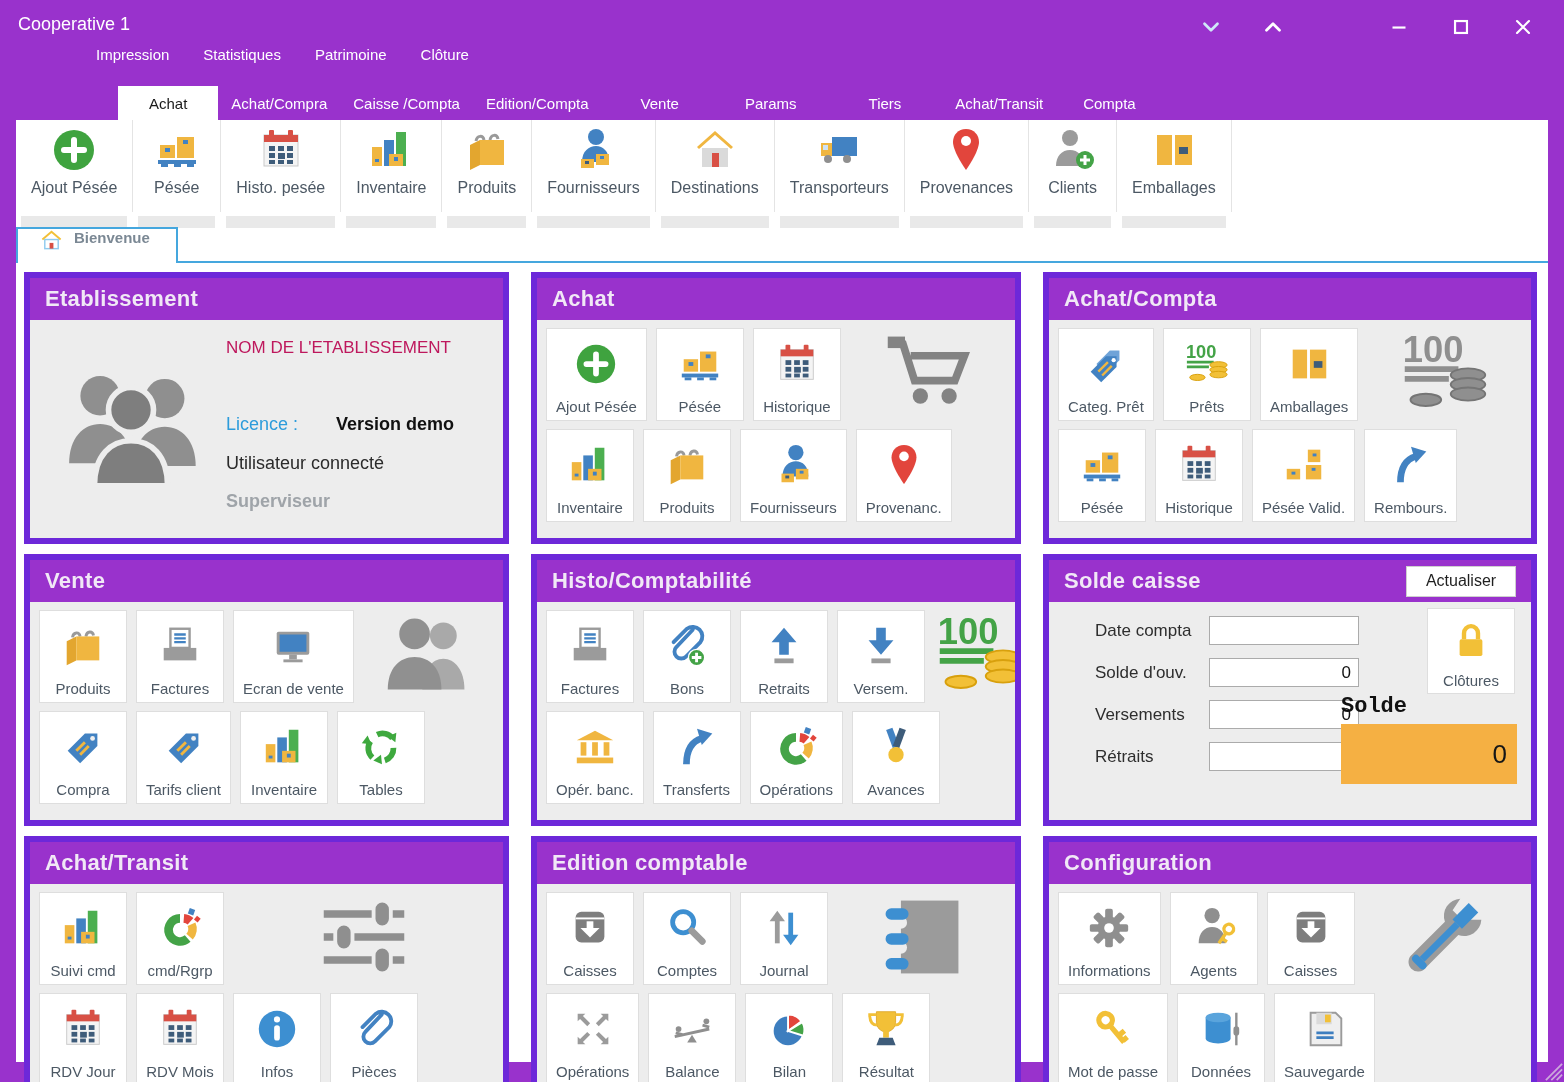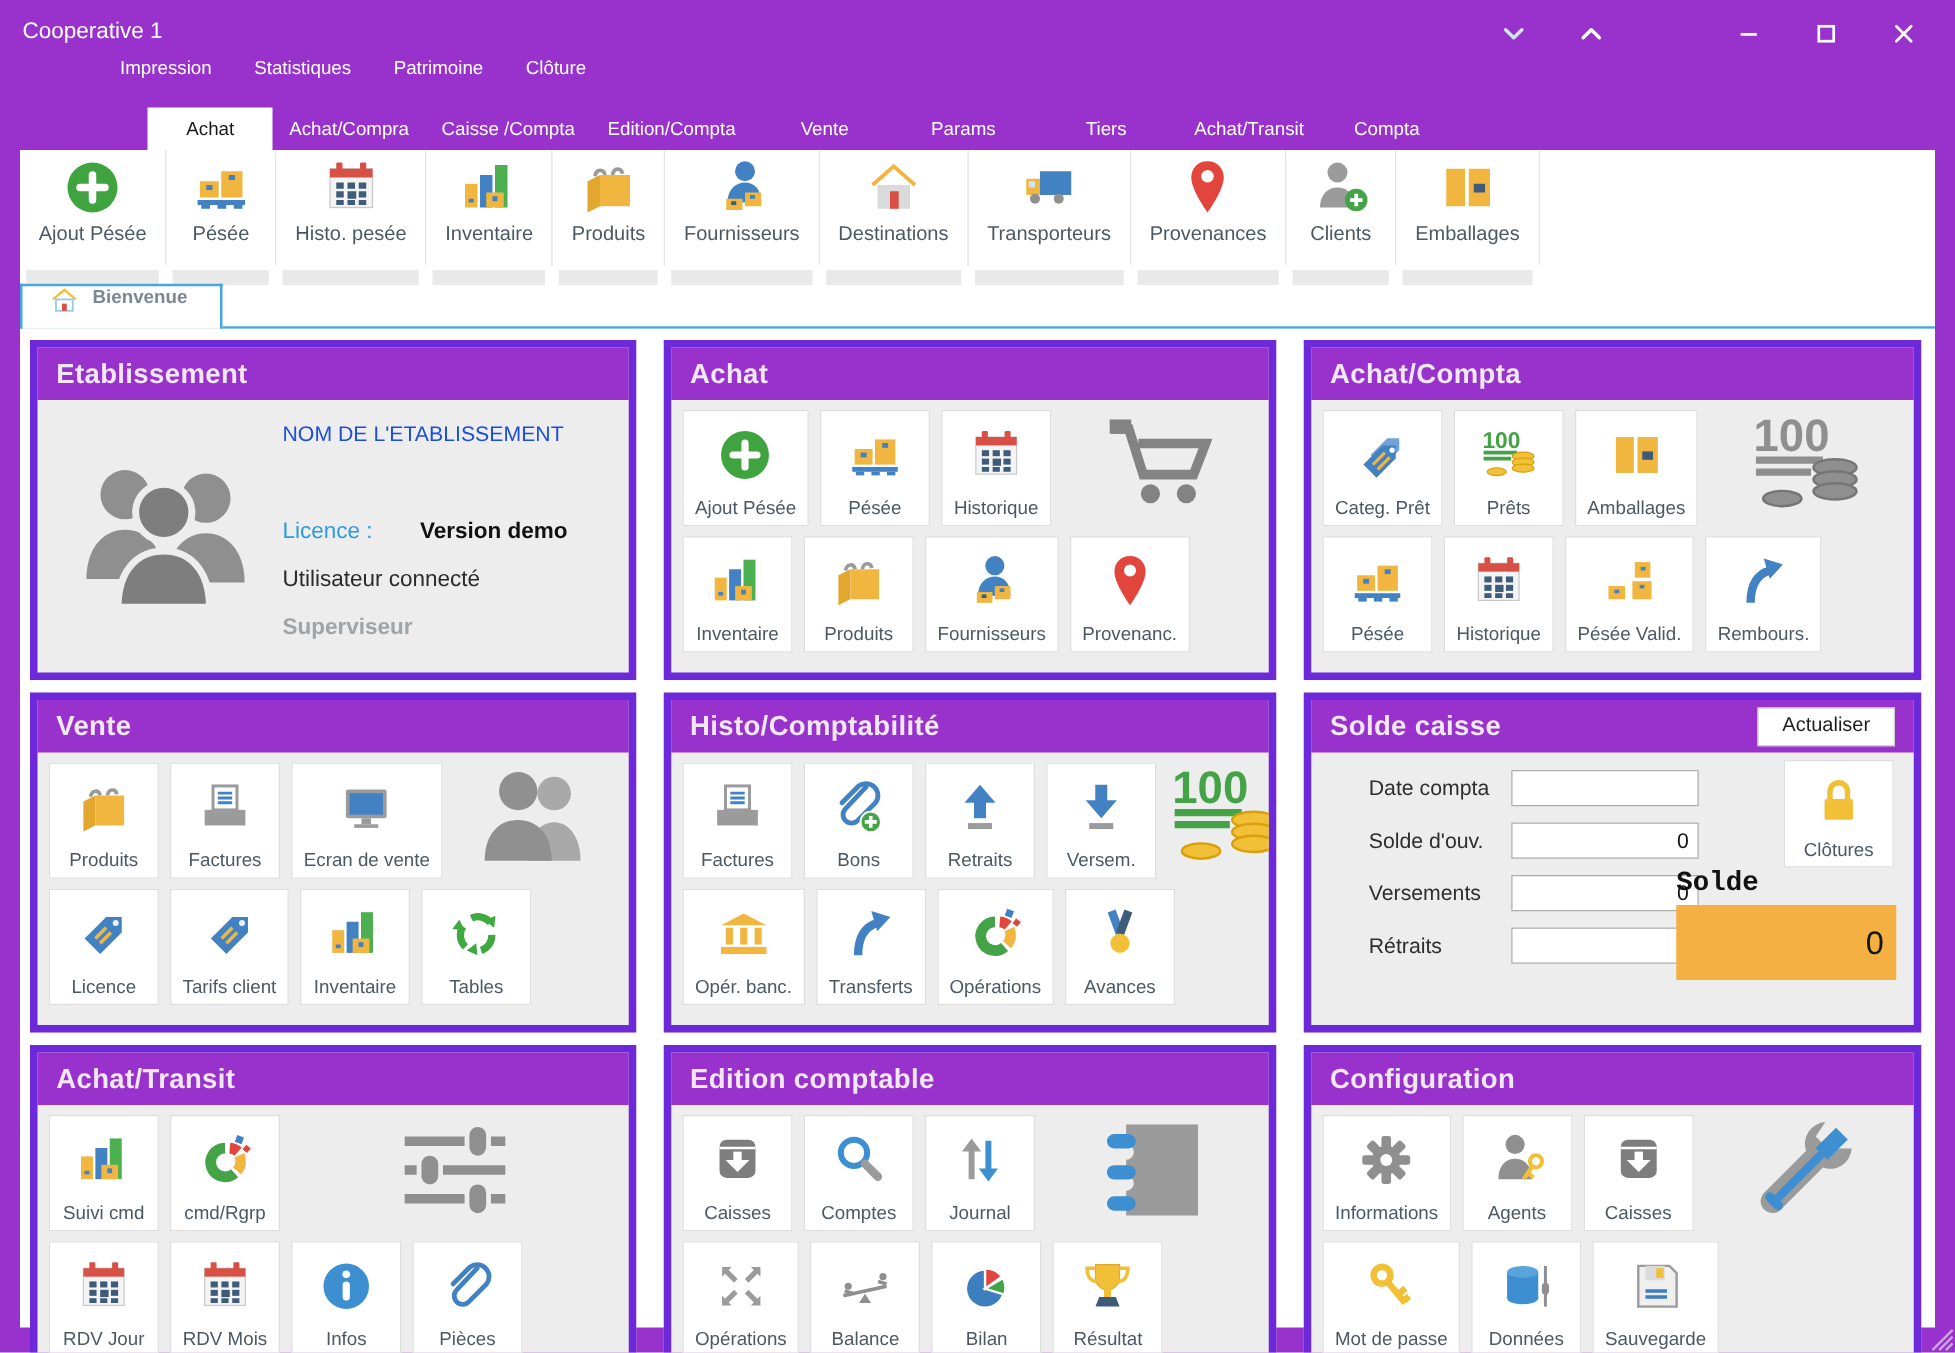--- a/index.html
+++ b/index.html
@@ -49,21 +49,21 @@
   .tile .icon { flex:1; display:flex; align-items:center; justify-content:center; }
   .tile .icon svg { width:46px; height:46px; display:block; }
   .tile-label { font-size:15px; color:#4C5864; padding-bottom:5px; white-space:nowrap; }
   .watermark { flex:1; display:flex; align-items:center; justify-content:center; }
   .watermark svg { width:92px; height:92px; }
 
   .etab-body { display:flex; padding:10px 6px; }
   .etab-icon { width:190px; display:flex; align-items:center; justify-content:center; }
   .etab-icon svg { width:150px; height:135px; }
   .etab-text { flex:1; padding-top:8px; }
-  .etab-name { font-size:17px; color:#1d4ed8; }
+  .etab-name { font-size:17px; color:#be185d; }
   .etab-licence { margin-top:56px; font-size:18px; display:flex; }
   .etab-licence-label { color:var(--licence_blue,#2D9CDB); }
   .etab-licence-value { color:#111; font-weight:bold; margin-left:38px; }
   .etab-connected { margin-top:18px; font-size:18px; color:#2b2b2b; }
   .etab-user { margin-top:17px; font-size:18px; color:#9FA4A9; font-weight:bold; }
 
   .refresh { margin-left:auto; width:110px; height:31px; background:#fff; border:1px solid #CFCFCF; font-size:16px; color:#1f1f1f; cursor:pointer; }
   .solde-body { position:relative; padding:14px 10px; }
   .solde-form { width:300px; display:flex; flex-direction:column; gap:13px; }
   .field { display:flex; align-items:center;margin-left:36px; }
@@ -581,21 +581,21 @@
           </div>
           <div class="tile-row">
             <div class="tile">
               <span class="icon">
                 <svg viewBox="0 0 48 48">
                   <path d="M8 28 26 10h13v13L21 41z" fill="#4282C2"></path>
                   <circle cx="34" cy="15" r="2.5" fill="#EFEFEF"></circle>
                   <path d="M17 28l9-9M21 32l9-9" stroke="#F0B640" stroke-width="3"></path>
                 </svg>
               </span>
-              <div class="tile-label">Licence</div>
+              <div class="tile-label">Compra</div>
             </div>
             <div class="tile">
               <span class="icon">
                 <svg viewBox="0 0 48 48">
                   <path d="M8 28 26 10h13v13L21 41z" fill="#4282C2"></path>
                   <circle cx="34" cy="15" r="2.5" fill="#EFEFEF"></circle>
                   <path d="M17 28l9-9M21 32l9-9" stroke="#F0B640" stroke-width="3"></path>
                 </svg>
               </span>
               <div class="tile-label">Tarifs client</div>

